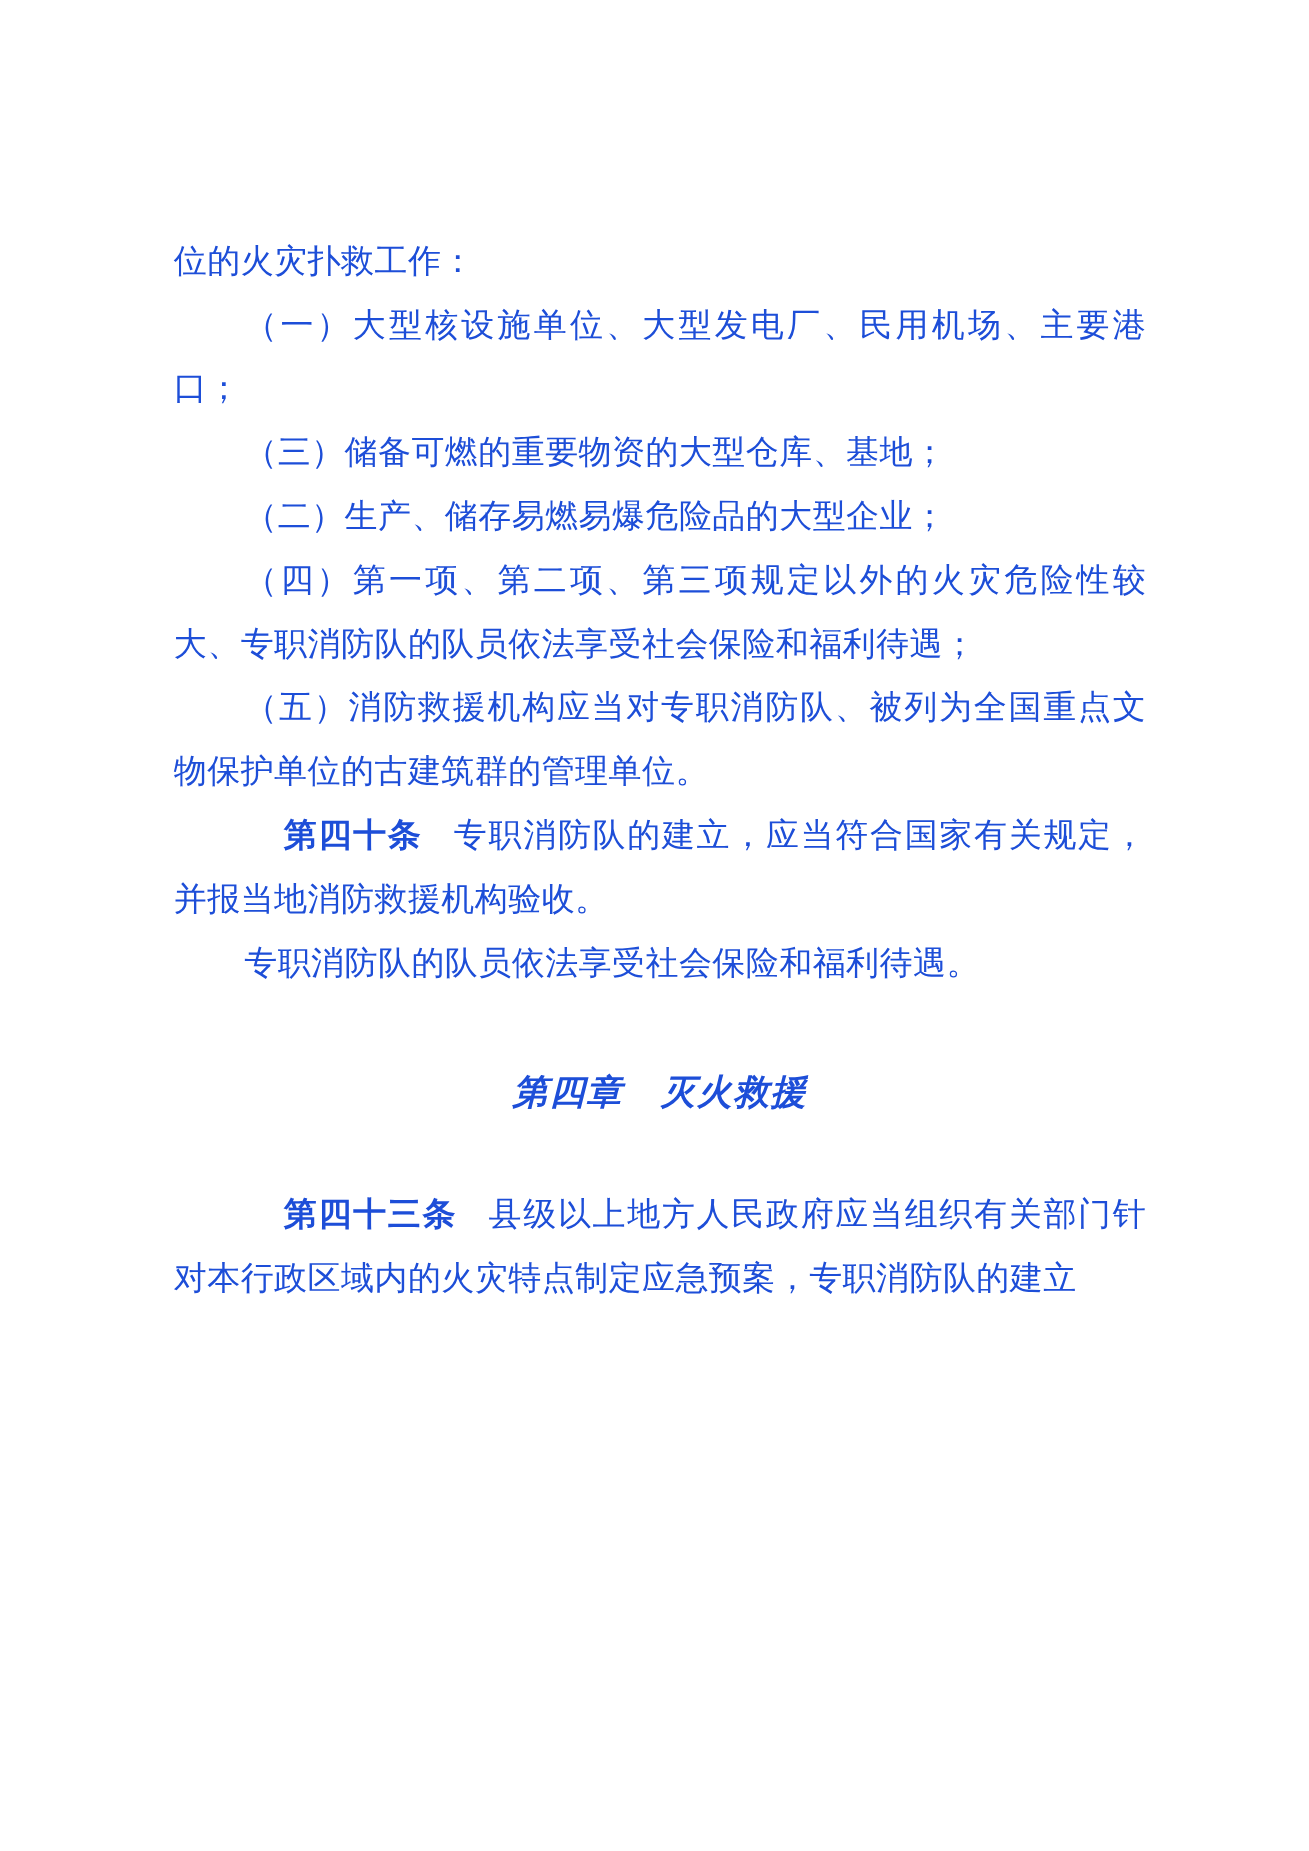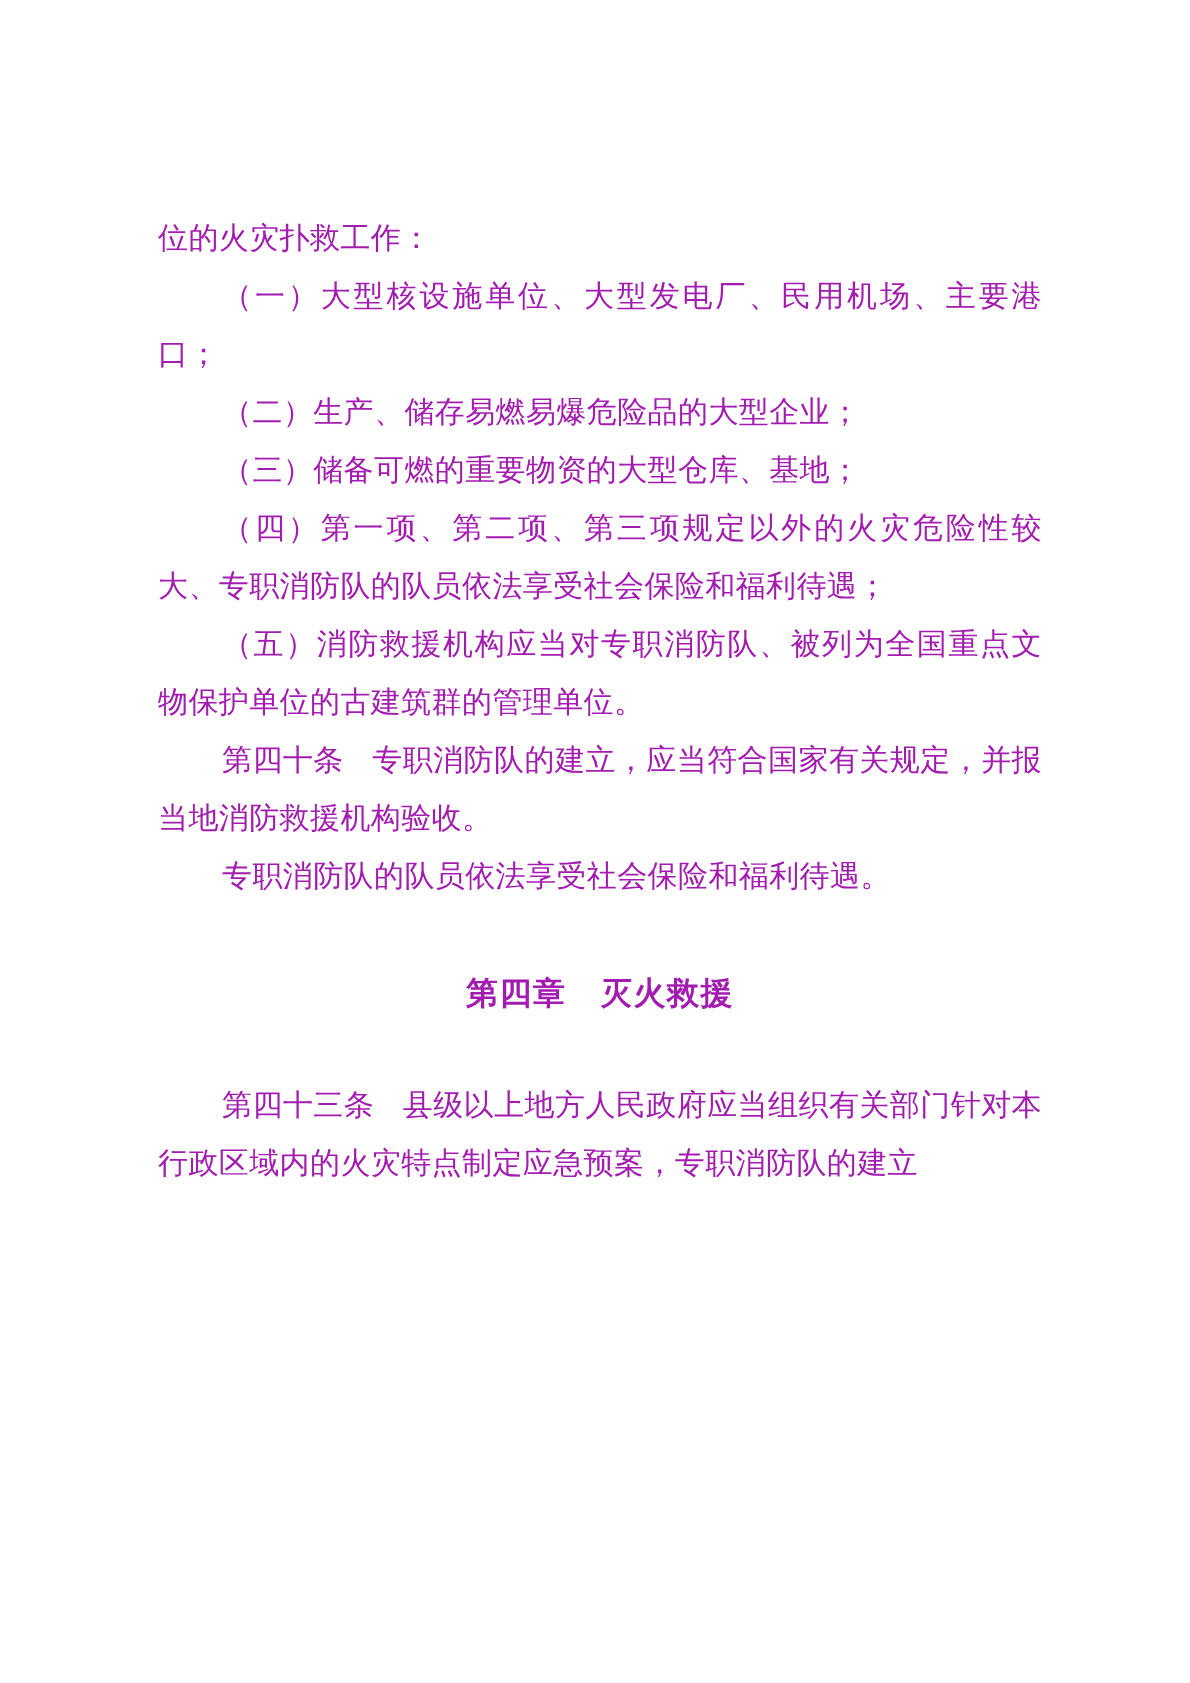--- a/index.html
+++ b/index.html
@@ -6,21 +6,21 @@
     margin: 0;
     padding: 0;
     background: #ffffff;
   }
   .page {
     position: relative;
     width: 1190px;
     height: 1469px;
     background: #ffffff;
     overflow: hidden;
-    color: #a21caf;
+    color: #1d4ed8;
     font-family: "Liberation Serif", serif;
   }
   .content {
     position: absolute;
     left: 158px;
     top: 209px;
     width: 884px;
     font-size: 30px;
     line-height: 58px;
     letter-spacing: 0.4px;
@@ -29,56 +29,58 @@
   }
   .para {
     margin: 0;
     padding: 0;
   }
   .para.indent {
     text-indent: 64px;
   }
   .article-label {
     font-family: "Liberation Sans", sans-serif;
-    font-weight: normal;
+    font-weight: bold;
     margin-right: 0.95em;
+    margin-left: 36px;
   }
   .chapter-heading {
     margin: 59px 0 54px 0;
     padding: 0;
     text-align: center;
     text-indent: 0;
     font-family: "Liberation Sans", sans-serif;
     font-weight: bold;
     font-size: 32px;
     line-height: 58px;
     letter-spacing: 1.5px;
+    font-style: italic;
   }
   .page-number {
     position: absolute;
     left: 186px;
     top: 1599px;
     font-size: 20px;
     line-height: 50px;
     font-family: "Liberation Serif", serif;
   }
 </style>
 </head>
 <body>
 
 <div class="page">
   <div class="content">
 
     <p class="para">位的火灾扑救工作：</p>
 
     <p class="para indent">（一）大型核设施单位、大型发电厂、民用机场、主要港口；</p>
 
+    <p class="para indent">（三）储备可燃的重要物资的大型仓库、基地；</p>
+
     <p class="para indent">（二）生产、储存易燃易爆危险品的大型企业；</p>
-
-    <p class="para indent">（三）储备可燃的重要物资的大型仓库、基地；</p>
 
     <p class="para indent">（四）第一项、第二项、第三项规定以外的火灾危险性较大、专职消防队的队员依法享受社会保险和福利待遇；</p>
 
     <p class="para indent">（五）消防救援机构应当对专职消防队、被列为全国重点文物保护单位的古建筑群的管理单位。</p>
 
     <p class="para indent">
       <span class="article-label">第四十条</span><span>专职消防队的建立，应当符合国家有关规定，并报当地消防救援机构验收。</span>
     </p>
 
     <p class="para indent">专职消防队的队员依法享受社会保险和福利待遇。</p>

